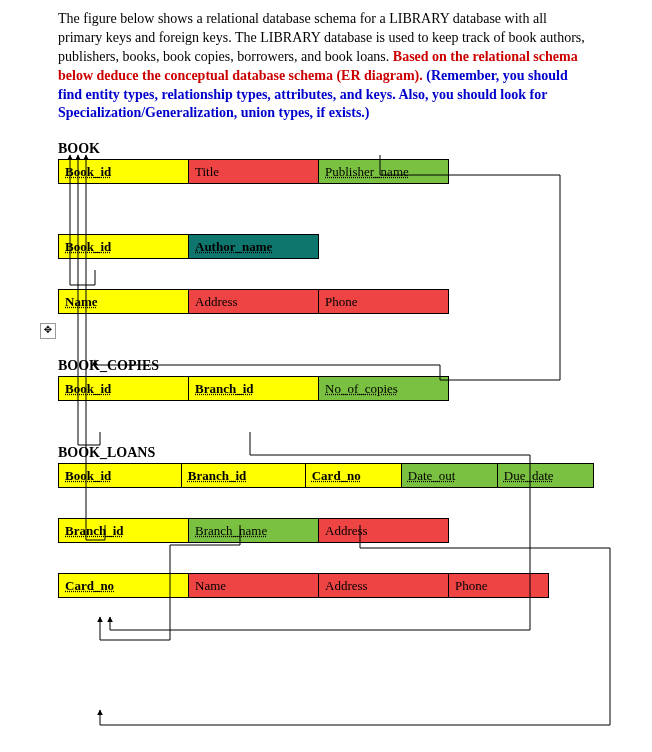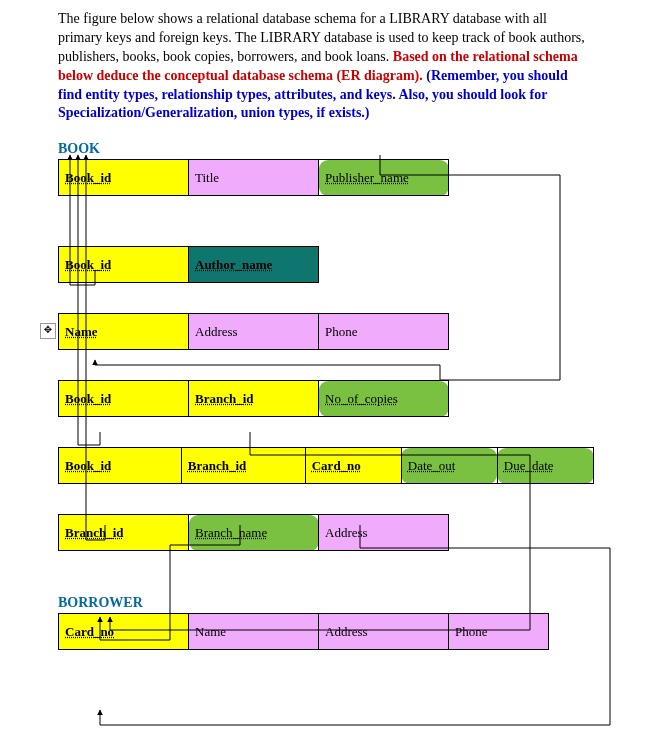--- a/index.html
+++ b/index.html
@@ -17,42 +17,42 @@
     box-sizing: border-box;
     padding: 10px 58px 0 58px;
   }
   .intro {
     line-height: 1.35;
     margin-bottom: 18px;
   }
   .intro .red { color: #c00; font-weight: bold; }
   .intro .blue { color: #00c; font-weight: bold; }
   .tbl-title {
-    color: #0369a1;
+    color: #000000;
     font-weight: bold;
     margin: 14px 0 2px 0;
   }
   table.rel {
     border-collapse: collapse;
     table-layout: fixed;
   }
   table.rel td {
     border: 1px solid #000;
-    height: 36px;
+    height: 24px;
     padding: 0 6px;
     font-size: 13px;
     vertical-align: middle;
     box-sizing: border-box;
     white-space: nowrap;
   }
   .pk { background: #ffff00; font-weight: bold; text-decoration: underline dotted; }
   .fk { background: #ffff00; font-weight: bold; text-decoration: underline dotted; }
   .pkblue { background: #0f766e; font-weight: bold; text-decoration: underline dotted; }
-  .attr { background: #f0abfc; margin-top: 36px; }
-  .attru { background: #7ac142; text-decoration: underline dotted; border-radius: 9px; }
+  .attr { background: #ef4444; margin-top: 36px; }
+  .attru { background: #7ac142; text-decoration: underline dotted; }
   svg.lines {
     position: absolute;
     left: 0; top: 0;
     width: 652px;
     height: 752px;
     pointer-events: none;
   }
   .move-handle {
     position: absolute;
     left: 40px;
@@ -103,32 +103,34 @@
         <tr>
       <td class="pk" style="width:130px">Name</td>
       <td class="attr" style="width:130px">Address</td>
       <td class="attr" style="width:130px">Phone</td>
     </tr>
   </tbody>
     </table>
 
   <div style="height:30px"></div>
 
+  <div class="tbl-title">BOOK_COPIES</div>
   <table class="rel">
     <tbody>
         <tr>
       <td class="fk" style="width:130px">Book_id</td>
       <td class="fk" style="width:130px">Branch_id</td>
       <td class="attru" style="width:130px">No_of_copies</td>
     </tr>
   </tbody>
     </table>
 
   <div style="height:30px"></div>
 
+  <div class="tbl-title">BOOK_LOANS</div>
   <table class="rel">
     <tbody>
         <tr>
       <td class="fk" style="width:130px">Book_id</td>
       <td class="fk" style="width:130px">Branch_id</td>
       <td class="fk" style="width:100px">Card_no</td>
       <td class="attru" style="width:100px">Date_out</td>
       <td class="attru" style="width:100px">Due_date</td>
     </tr>
   </tbody>
@@ -141,21 +143,20 @@
         <tr>
       <td class="pk" style="width:130px">Branch_id</td>
       <td class="attru" style="width:130px">Branch_name</td>
       <td class="attr" style="width:130px">Address</td>
     </tr>
   </tbody>
     </table>
 
   <div style="height:30px"></div>
 
-  <div class="tbl-title">BORROWER</div>
   <table class="rel">
     <tbody>
         <tr>
       <td class="pk" style="width:130px">Card_no</td>
       <td class="attr" style="width:130px">Name</td>
       <td class="attr" style="width:130px">Address</td>
       <td class="attr" style="width:100px">Phone</td>
     </tr>
   </tbody>
     </table>

